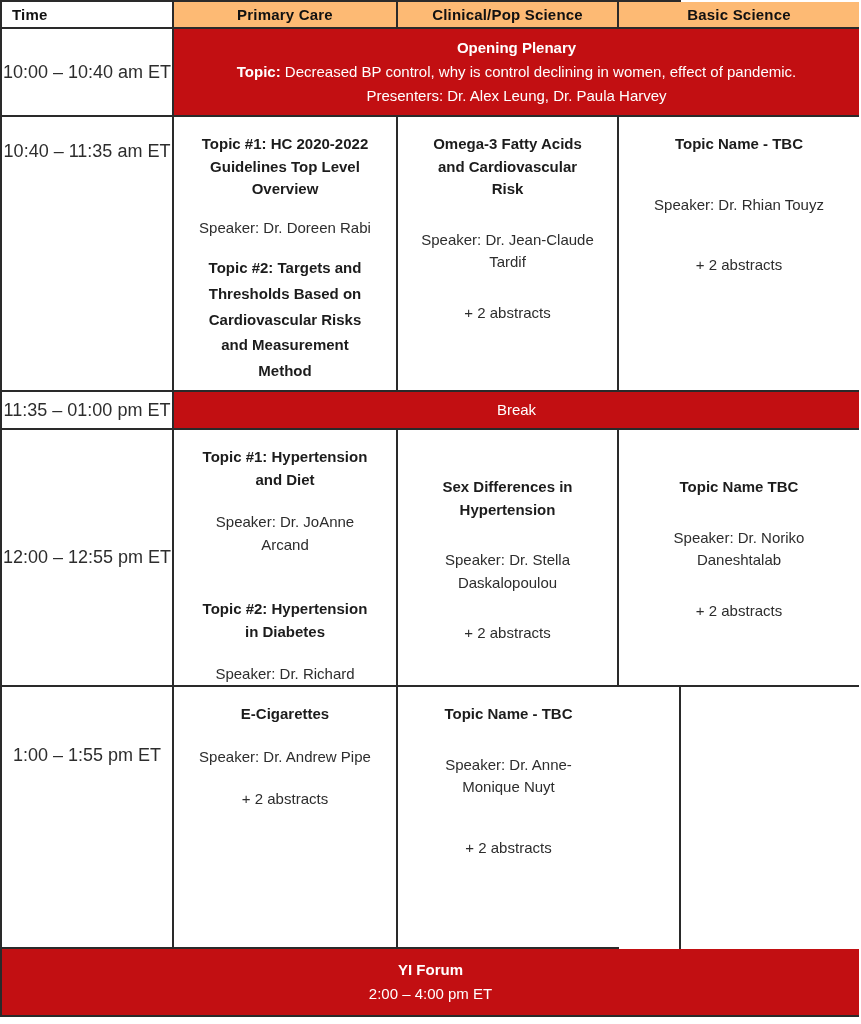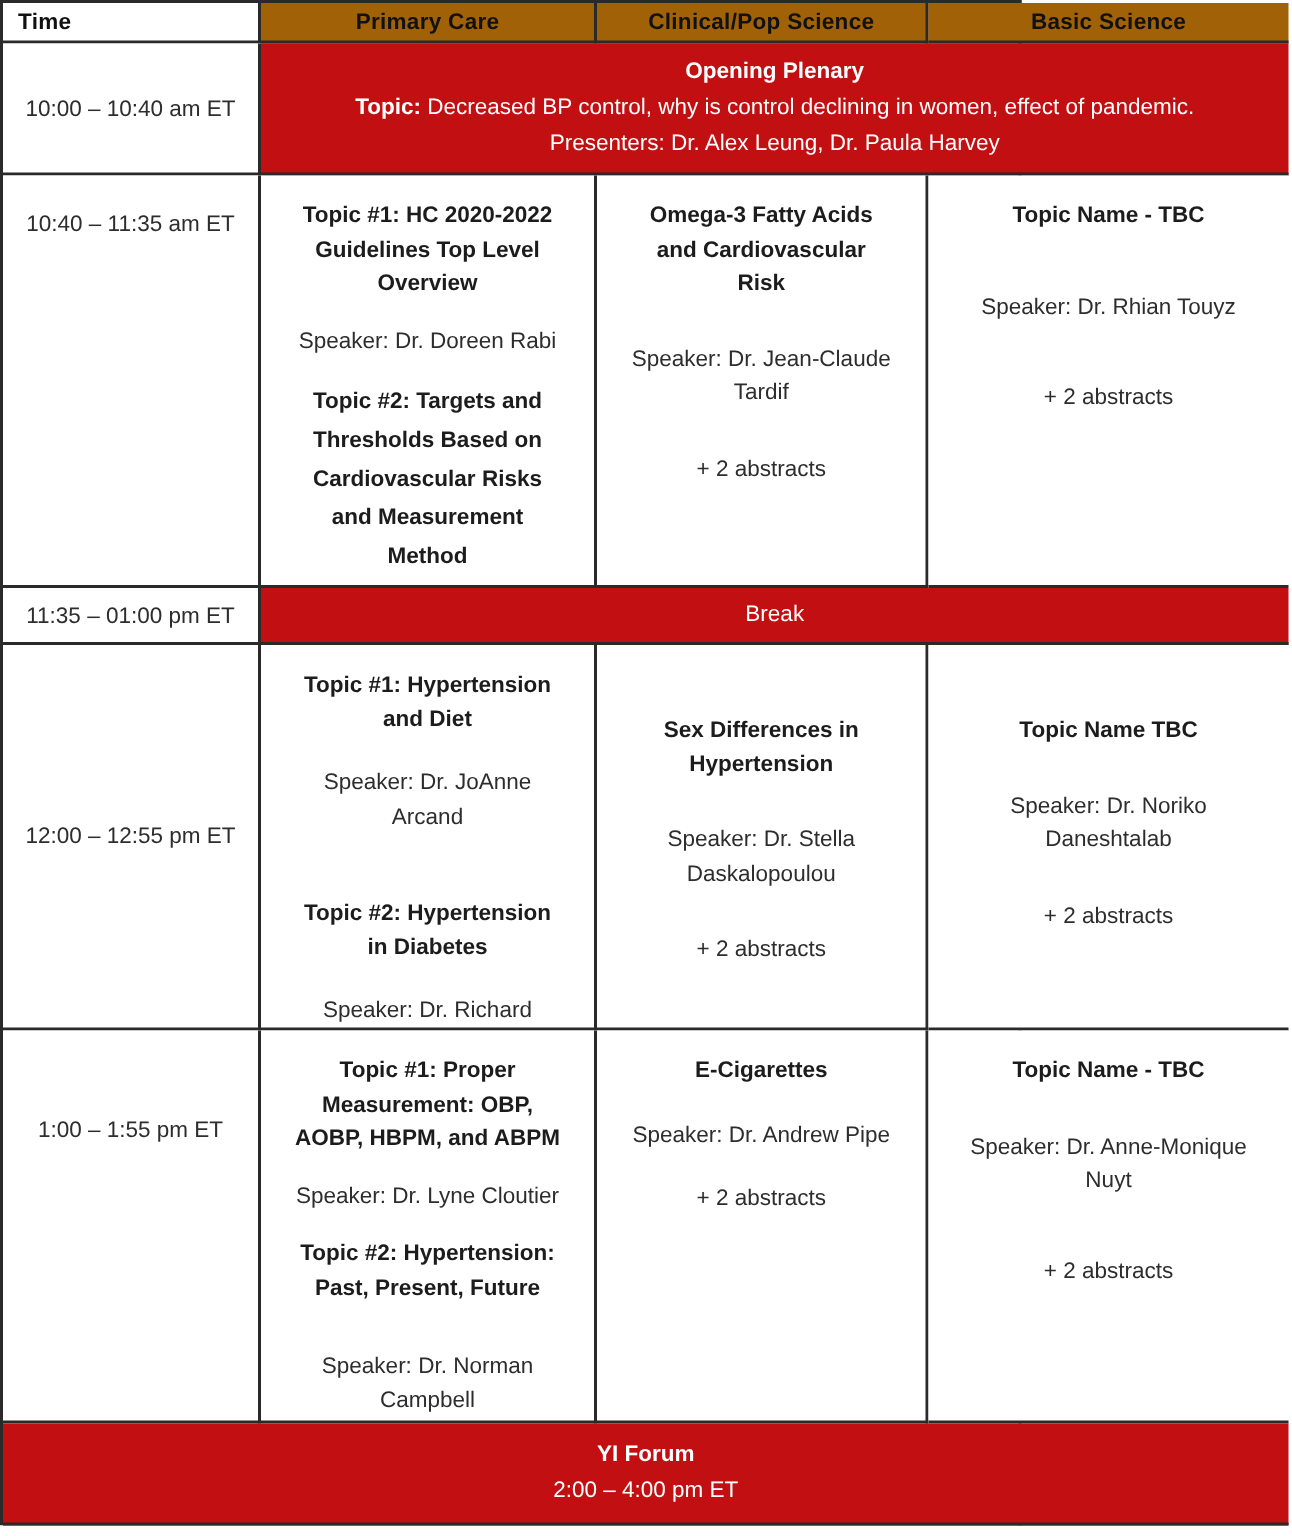--- a/index.html
+++ b/index.html
@@ -18,42 +18,42 @@
   }
   .cell {
     border-right: 2px solid #2a2a2a;
     border-bottom: 2px solid #2a2a2a;
     overflow: hidden;
   }
   .cell.last-col { border-right: none; }
 
   
   .hdr {
-    background: #a16207;
+    background: #fdba74;
     display: flex;
     align-items: center;
     justify-content: center;
     font-weight: bold;
     font-size: 15px;
     color: #111;
     letter-spacing: 0.2px;
   }
   .hdr-time {
     background: #ffffff;
     justify-content: flex-start;
     padding-left: 10px;
   }
 
   
   .time-cell {
     background: #ffffff;
     display: flex;
     justify-content: center;
     align-items: center;
-    font-size: 15px;
+    font-size: 18px;
     color: #2d2d2d;
     white-space: nowrap;
   }
   .time-cell.align-top { align-items: flex-start; padding-top: 24px; }
   .time-cell.align-top2 { align-items: flex-start; padding-top: 58px; }
 
   
   .banner {
     background: #c20f12;
     color: #ffffff;
@@ -148,26 +148,20 @@
     <div class="speaker narrow">Speaker: Dr. Stella Daskalopoulou</div>
     <div class="abstracts">+ 2 abstracts</div>
   </div>
   <div class="cell session-cell last-col gap-lg pad-top-lg">
     <div class="topic">Topic Name TBC</div>
     <div class="speaker narrow">Speaker: Dr. Noriko Daneshtalab</div>
     <div class="abstracts">+ 2 abstracts</div>
   </div>
 
   <div class="cell time-cell align-top2">1:00 – 1:55 pm ET</div>
-  <div class="cell session-cell">
-    <div class="topic">Topic #1: Proper Measurement: OBP, AOBP, HBPM, and ABPM</div>
-    <div class="speaker">Speaker: Dr. Lyne Cloutier</div>
-    <div class="topic">Topic #2: Hypertension: Past, Present, Future</div>
-    <div class="speaker narrow" style="margin-top:14px">Speaker: Dr. Norman Campbell</div>
-  </div>
   <div class="cell session-cell gap-md">
     <div class="topic">E-Cigarettes</div>
     <div class="speaker">Speaker: Dr. Andrew Pipe</div>
     <div class="abstracts">+ 2 abstracts</div>
   </div>
   <div class="cell session-cell last-col gap-lg">
     <div class="topic">Topic Name - TBC</div>
     <div class="speaker narrow-lg">Speaker: Dr. Anne-Monique Nuyt</div>
     <div class="abstracts" style="margin-top:10px">+ 2 abstracts</div>
   </div>

